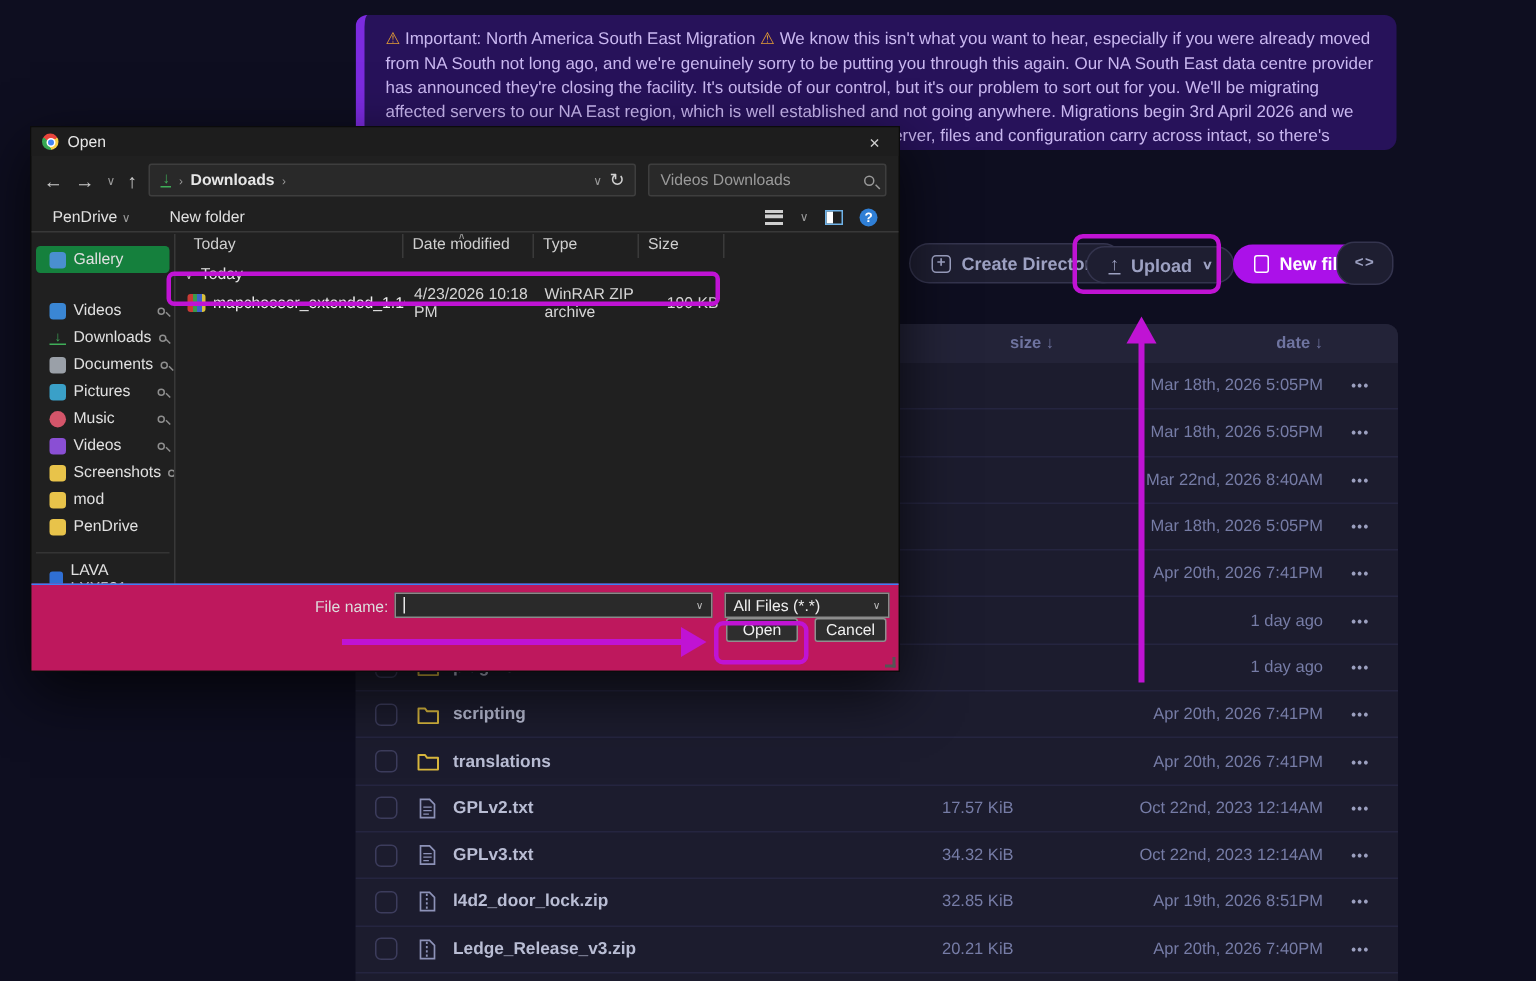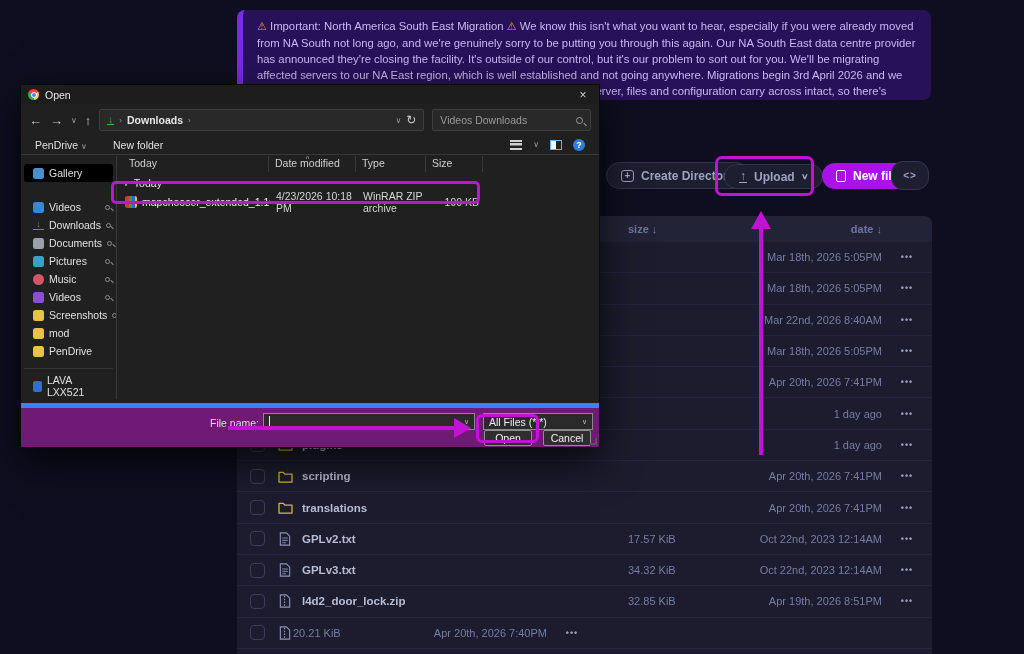--- a/index.html
+++ b/index.html
@@ -30,21 +30,21 @@
   .btn-new{left:822px;top:163px;background:var(--brand);border:none;color:#fff;height:26px}
   .btn-code{left:891px;top:161px;width:38px;height:29px;border-radius:12px;justify-content:center;padding:0;font-size:10px;letter-spacing:1px}
   .ico-boxplus{width:13px;height:12px;border:1.4px solid #9da1c2;border-radius:3px;font-size:10px;line-height:9px;text-align:center;font-weight:bold}
   .ico-upload{font-size:12px;border-bottom:1.6px solid #9da1c2;line-height:11px;padding:0 1px}
   .ico-doc{width:10px;height:12px;border:1.4px solid #fff;border-radius:2px}
   .chev{font-size:8px;transform:scaleX(1.3)}
   
   .table{position:absolute;left:237px;top:216px;width:695px;height:438px;background:#1c1c2e;border-radius:8px 8px 0 0;overflow:hidden;z-index:1}
   .thead{display:flex;align-items:center;height:26px;background:#232338;color:#6f74a0;font-size:11px;font-weight:bold;padding-left:13px}
   .thead .h-spacer{flex:1}
-  .h-size{width:120px;text-align:left}
+  .h-size{width:120px;text-align:center}
   .h-date{width:134px;text-align:right}
   .h-menu{width:50px}
   .trow{display:flex;align-items:center;height:31.3px;border-bottom:1px solid #252540;padding-left:13px;color:#767ca6;font-size:11px}
   .cb{width:15px;height:15px;border:1.5px solid #3c3c5c;border-radius:4px;flex:none}
   .ficon{width:16px;margin-left:12px;display:flex;align-items:center;justify-content:center;flex:none}
   .fname{flex:1;margin-left:9px;color:#b9bdd4;font-size:11.5px;font-weight:bold;white-space:nowrap;overflow:hidden}
   .fsize{width:120px;text-align:left}
   .fdate{width:134px;text-align:right}
   .fmenu{width:50px;text-align:center;color:#9ca0c0;letter-spacing:1px;font-size:9px;font-weight:bold}
   
@@ -70,21 +70,21 @@
   .mag{width:7px;height:7px;border:1.4px solid #9a9a9a;border-radius:50%;position:relative;flex:none}
   .mag::after{content:'';position:absolute;left:6px;top:6px;width:4px;height:1.4px;background:#9a9a9a;transform:rotate(45deg)}
   .dlg-menu{position:absolute;top:50px;left:0;right:0;height:20px;display:flex;align-items:center;gap:26px;padding:0 14px;border-bottom:1px solid #383838;font-size:10.5px;color:#e0e0e0}
   .dlg-menu .right{margin-left:auto;display:flex;align-items:center;gap:11px}
   .ico-list{width:12px;height:10px;border-top:2.5px solid #cfcfcf;border-bottom:2.5px solid #cfcfcf;background:linear-gradient(#cfcfcf,#cfcfcf) center/100% 2.5px no-repeat}
   .ico-pane{width:12px;height:10px;border:1.4px solid #6fb3e8;background:linear-gradient(90deg,#fff 0 45%,transparent 45%)}
   .ico-help{width:12px;height:12px;border-radius:50%;background:#2f7fd6;color:#fff;font-size:9px;font-weight:bold;text-align:center;line-height:12px}
   .dlg-body{position:absolute;top:71px;left:0;right:0;bottom:48px;display:flex;overflow:hidden}
   .dlg-side{width:96px;border-right:1px solid #383838;padding:8px 3px 0 3px;font-size:10.5px;color:#e0e0e0;overflow:hidden}
   .side-item{display:flex;align-items:center;gap:5px;height:18px;padding:0 3px 0 9px;border-radius:3px;position:relative}
-  .side-item.sel{background:#000000}
+  .side-item.sel{background:#15803d}
   .side-gap{height:16px}
   .side-gap.line{border-top:1px solid #343434;margin-top:8px;height:9px}
   .sicon{width:11px;height:11px;border-radius:2.5px;flex:none}
   .gallery-icon{background:#4a8fd0}
   .desktop-icon{background:#3a86d4}
   .downloads-icon{background:transparent;border-bottom:1.6px solid #3fae58;border-radius:0;height:9px;color:#3fae58;font-size:9px;line-height:7px;text-align:center}
   .documents-icon{background:#9aa0a8}
   .pictures-icon{background:#3aa0c8}
   .music-icon{background:#d4556a;border-radius:50%}
   .videos-icon{background:#8a4fd4}
@@ -101,21 +101,21 @@
   .dc-size{width:57px}
   .sort-caret{position:absolute;top:-3px;left:42%;font-size:7px;color:#9a9a9a}
   .dlg-group{display:flex;align-items:center;gap:5px;height:16px;margin-top:3px;color:#e6e6e6}
   .dlg-group .gchev{font-size:8px;color:#bbb}
   .dlg-filerow{display:flex;align-items:center;height:17px;margin-top:2px}
   .winrar{width:12px;height:12px;border-radius:2px;flex:none;margin:0 5px 0 2px;background:linear-gradient(90deg,#c93a35 0 30%,#3a9a4c 30% 55%,#3a62c9 55% 80%,#d8c03c 80% 100%)}
   .df-name{width:128px;color:#f0f0f0;white-space:nowrap;overflow:hidden}
   .df-date{width:87px;padding-left:6px;color:#d6d6d6}
   .df-type{width:70px;padding-left:6px;color:#d6d6d6}
   .df-size{width:52px;text-align:right;color:#d6d6d6}
-  .dlg-footer{position:absolute;left:0;right:0;bottom:0;height:44px;background:#701a75;border-top:5px solid #3b82f6}
+  .dlg-footer{position:absolute;left:0;right:0;bottom:0;height:58px;background:#be185d;border-top:1px solid #3b82f6}
   .fn-label{position:absolute;left:150px;top:9px;width:88px;text-align:right;font-size:10.5px}
   .combo{position:absolute;left:242px;top:5px;width:212px;height:17px;background:#2a2a2a;border:1px solid #8a8a8a;display:flex;align-items:center;padding:0 5px}
   .combo .cursor{width:1px;height:11px;background:#e8e8e8}
   .combo .spacer,.filter .spacer{flex:1}
   .combo .cchev,.filter .cchev{font-size:7px;color:#bbb}
   .filter{position:absolute;left:462px;top:5px;width:110px;height:17px;background:#2a2a2a;border:1px solid #8a8a8a;display:flex;align-items:center;padding:0 5px;font-size:10.5px;color:#eee}
   .wbtn{position:absolute;top:22px;width:48px;height:16px;background:#2e2e2e;border:1px solid #8f8f8f;border-radius:2px;color:#f0f0f0;font-size:10.5px;text-align:center;line-height:14px}
   .wbtn-open{left:463px}
   .wbtn-cancel{left:522px}
   .grip{position:absolute;right:2px;bottom:2px;width:7px;height:7px;border-right:2px solid #555;border-bottom:2px solid #555}
@@ -289,20 +289,21 @@
         <span class="fmenu">•••</span>
       </div>
       <div class="trow">
         <span class="cb"></span>
         <span class="ficon">
           <svg width="12" height="14" viewBox="0 0 12 15">
             <path d="M1 1h6.5L11 4.5V14H1z" fill="none" stroke="#8d92b8" stroke-width="1.2"></path>
             <path d="M5.5 2v1.6M5.5 5v1.6M5.5 8v1.6M5.5 11v1.6" stroke="#8d92b8" stroke-width="1.3"></path>
           </svg>
         </span>
+        <span class="fname">Ledge_Release_v3.zip</span>
         <span class="fsize">20.21 KiB</span>
         <span class="fdate">Apr 20th, 2026 7:40PM</span>
         <span class="fmenu">•••</span>
       </div>
     </div>
 </div>
 
 <div class="dialog">
   <div class="dlg-title">
     <span class="chrome"></span>

